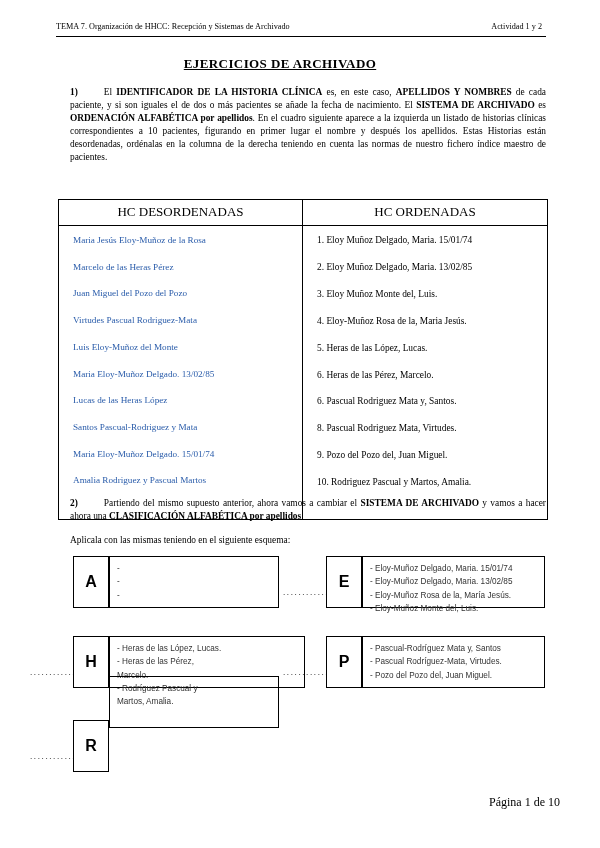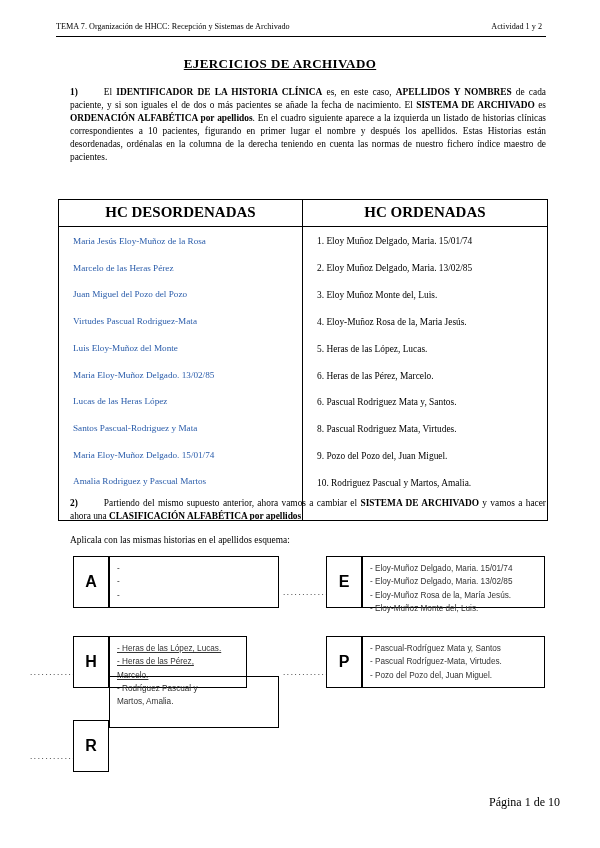--- a/index.html
+++ b/index.html
@@ -77,22 +77,22 @@
     width: 487px;
     border-collapse: collapse;
     table-layout: fixed;
   }
   table.hc td, table.hc th {
     border: 1px solid #000;
     vertical-align: top;
   }
   table.hc th {
     text-align: center;
-    font-weight: bold;
-    font-size: 15px;
+    font-weight: normal;
+    font-size: 13px;
     padding: 4px 0 5px 0;
     font-family: "Liberation Serif", serif;
     margin-top: 40px;
   }
   .col-left { width: 243px; }
   .col-right { width: 244px; }
   .cell-body { padding: 10px 0 14px 0; height: 255px; }
   .dis-item {
     color: #2a5caa;
     font-size: 9.2px;
@@ -203,42 +203,42 @@
               <div class="ord-item">10. Rodriguez Pascual y Martos, Amalia.</div>
             </div>
       </td>
     </tr>
   </tbody>
     </table>
 
   <div class="para p2">
     <span class="num-lbl">2)</span><span class="indent-sp"></span><span>Partiendo  del  mismo  supuesto  anterior,  ahora  vamos  a  cambiar  el  <b>SISTEMA  DE ARCHIVADO</b> y vamos a hacer ahora una <b>CLASIFICACIÓN ALFABÉTICA por apellidos</b>.</span>
   </div>
-  <div class="para p3">Aplicala con las mismas historias en el apellidos esquema:</div>
+  <div class="para p3">Aplicala con las mismas teniendo en el siguiente esquema:</div>
 
   <div class="schema">
 
     <div class="letterbox" style="left:73px; top:556px; width:36px; height:52px;">A</div>
     <div class="contentbox" style="left:109px; top:556px; width:170px; height:52px;">
       <div class="line">-</div>
       <div class="line">-</div>
       <div class="line">-</div>
     </div>
     <div class="dots" style="left:283px; top:587px;">............</div>
     <div class="letterbox" style="left:326px; top:556px; width:36px; height:52px;">E</div>
     <div class="contentbox" style="left:362px; top:556px; width:183px; height:52px;">
       <div class="line">- Eloy-Muñoz Delgado, Maria. 15/01/74</div>
       <div class="line">- Eloy-Muñoz Delgado, Maria. 13/02/85</div>
       <div class="line">- Eloy-Muñoz Rosa de la, María Jesús.</div>
       <div class="line">- Eloy-Muñoz Monte del, Luis.</div>
     </div>
 
     <div class="dots" style="left:30px; top:667px;">............</div>
     <div class="letterbox" style="left:73px; top:636px; width:36px; height:52px;">H</div>
-    <div class="contentbox" style="left:109px; top:636px; width:138px; height:52px;text-decoration:underline;">
+    <div class="contentbox" style="left:109px; top:636px; width:196px; height:52px;">
       <div class="just">- Heras de las López, Lucas.</div>
       <div class="just">-   Heras   de   las   Pérez,</div>
       <div class="just">Marcelo.</div>
     </div>
     <div class="dots" style="left:283px; top:667px;">............</div>
     <div class="letterbox" style="left:326px; top:636px; width:36px; height:52px;">P</div>
     <div class="contentbox" style="left:362px; top:636px; width:183px; height:52px;">
       <div class="line">- Pascual-Rodríguez Mata y, Santos</div>
       <div class="line">- Pascual Rodríguez-Mata, Virtudes.</div>
       <div class="line">- Pozo del Pozo del, Juan Miguel.</div>

